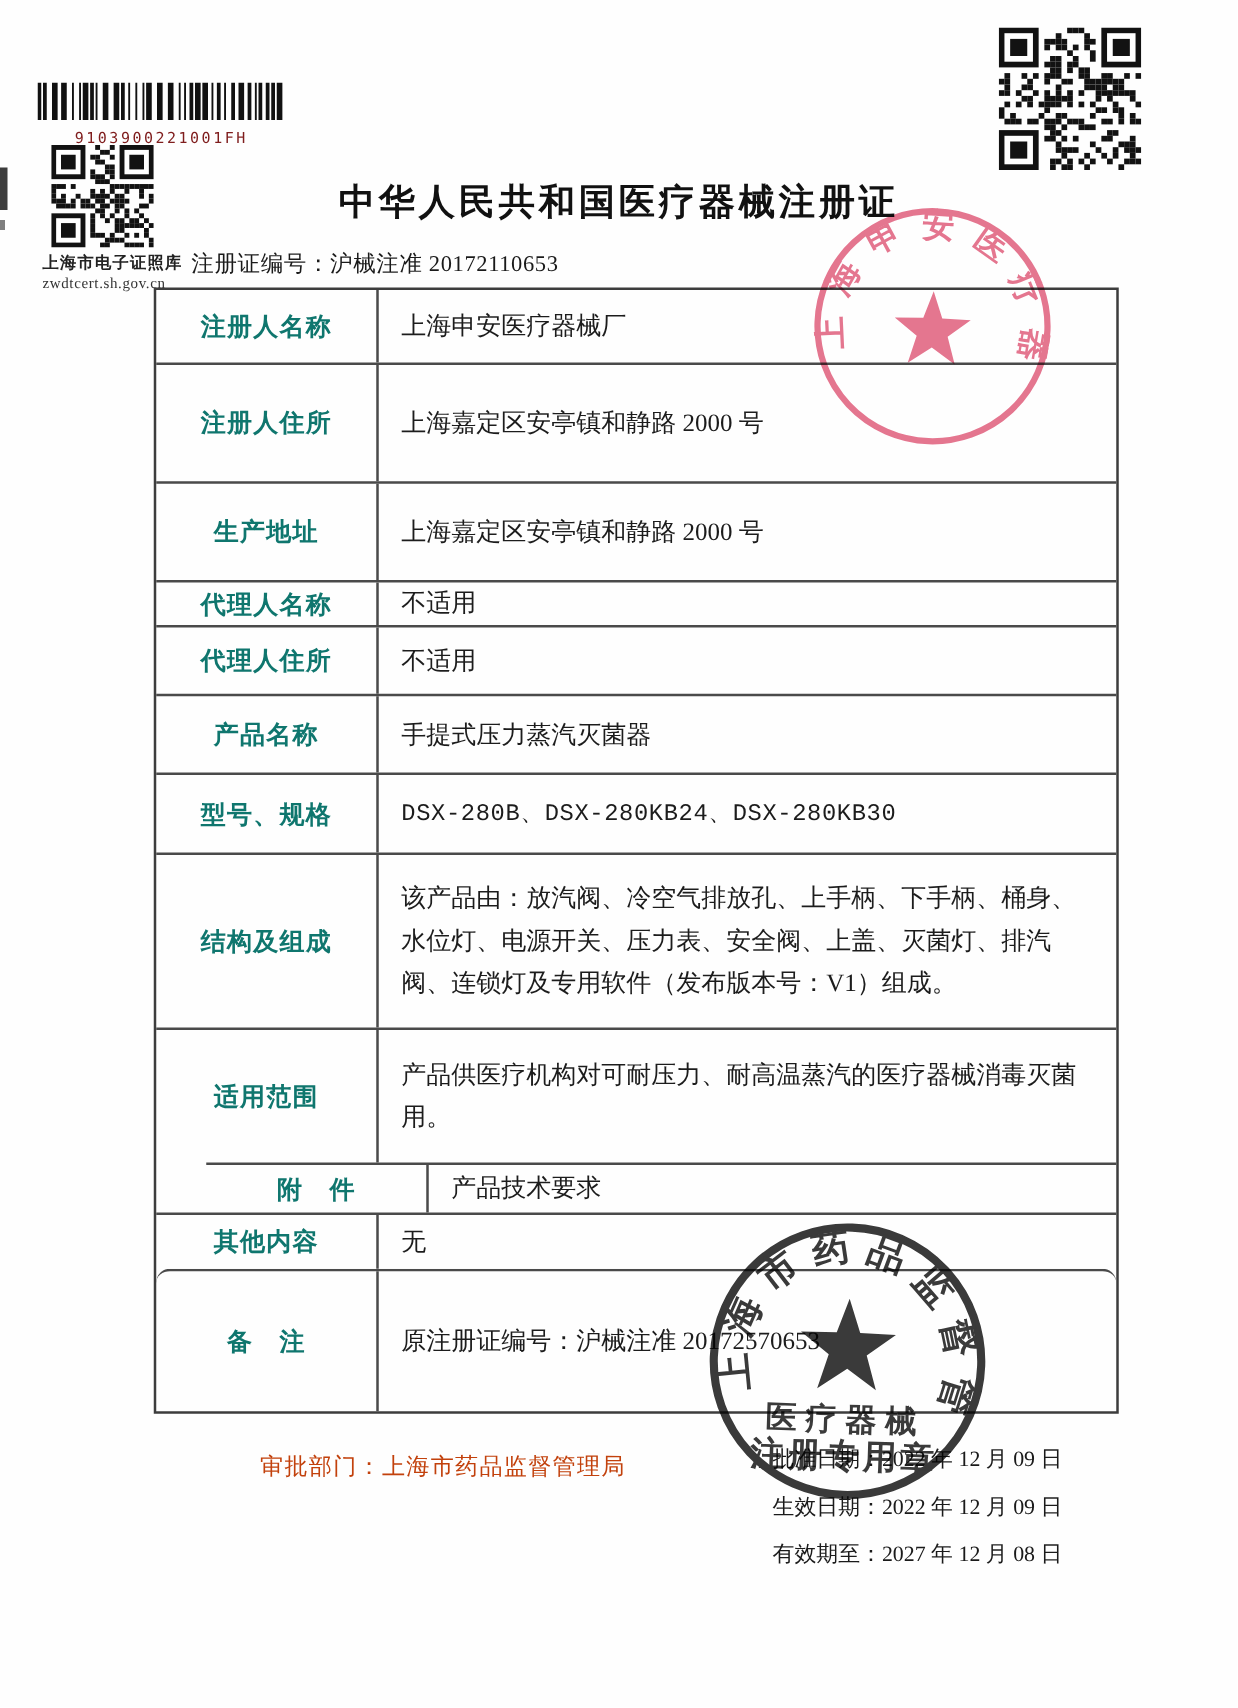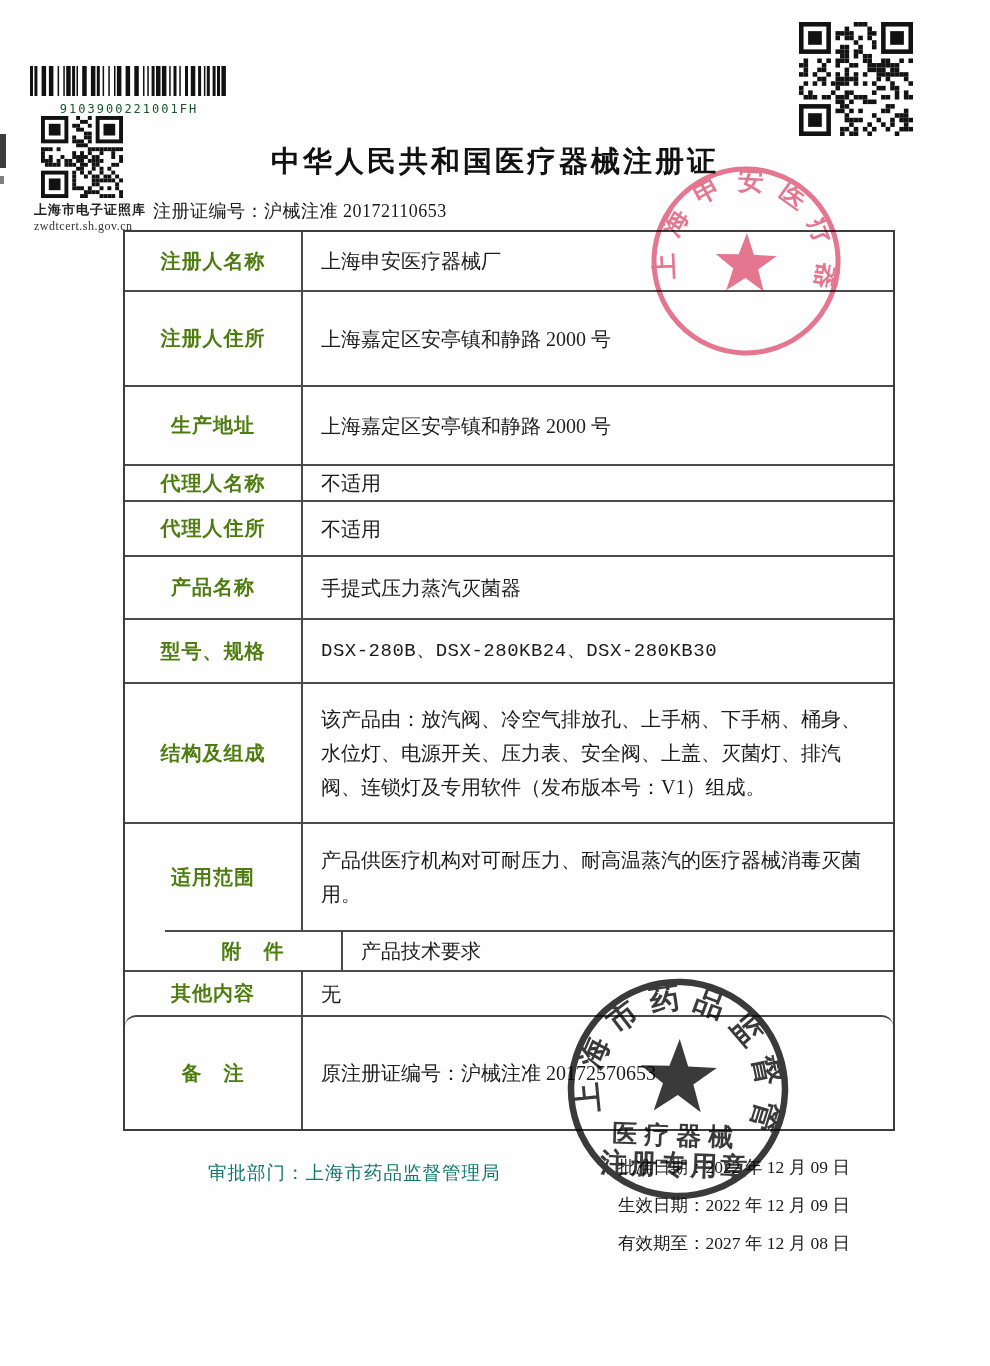--- a/index.html
+++ b/index.html
@@ -6,59 +6,59 @@
   body{
     width:990px;height:1366px;background:#ffffff;overflow:hidden;
     font-family:"Liberation Serif","DejaVu Serif",serif;color:#1c1c1c;
     position:relative;
   }
   .page{position:absolute;inset:0;background:#fefefe;}
   
   .barcode-wrap{position:absolute;left:30px;top:66px;width:198px;}
   .barcode-num{width:198px;text-align:center;margin-top:2px;
     font-family:"DejaVu Sans Mono","Liberation Mono",monospace;
-    font-size:12px;letter-spacing:2px;color:#14532d;}
+    font-size:12px;letter-spacing:2px;color:#7f1d1d;}
   .qr-left{position:absolute;left:41px;top:116px;}
   .org-name{position:absolute;left:34px;top:201px;font-family:"Liberation Sans","DejaVu Sans",sans-serif;
     font-size:13px;font-weight:bold;color:#222;letter-spacing:1px;}
   .org-url{position:absolute;left:34px;top:219px;font-family:"Liberation Serif",serif;
     font-size:12px;color:#333;letter-spacing:.5px;}
   .qr-right{position:absolute;left:799px;top:22px;}
   
   .doc-title{position:absolute;left:0;top:142px;width:990px;text-align:center;
     font-family:Liberation Serif, serif;
     font-size:29px;font-weight:bold;letter-spacing:3px;color:#111;}
   .reg-line{position:absolute;left:153px;top:199px;font-size:18px;color:#1a1a1a;letter-spacing:.5px;}
   
   .cert-table{position:absolute;left:123px;top:230px;width:772px;
     border:2px solid #3d3d3d;box-sizing:border-box;background:transparent;}
   .row{display:flex;box-sizing:border-box;border-top:2px solid #4a4a4a;}
   .row:first-child{border-top:none;}
   .cell-label{width:178px;flex:0 0 178px;display:flex;align-items:center;justify-content:center;
     border-right:2px solid #4a4a4a;box-sizing:border-box;
     font-family:"Liberation Sans","DejaVu Sans",sans-serif;
-    font-size:20px;font-weight:bold;color:#4d7c0f;letter-spacing:1px;text-align:center;}
+    font-size:20px;font-weight:bold;color:#0f766e;letter-spacing:1px;text-align:center;}
   .cell-value{flex:1;display:flex;align-items:center;box-sizing:border-box;
     padding:6px 22px 6px 18px;font-size:20px;color:#1c1c1c;line-height:1.7;}
   .row:nth-child(1){height:58px;}
   .row:nth-child(2){height:95px;}
   .row:nth-child(3){height:79px;}
   .row:nth-child(4){height:36px;}
   .row:nth-child(5){height:55px;}
   .row:nth-child(6){height:63px;}
   .row:nth-child(7){height:64px;}
   .row:nth-child(8){height:140px;}
   .row:nth-child(9){height:108px;}
   .row:nth-child(10){height:40px;margin-left:40px;}
   .row:nth-child(11){height:45px;}
   .row:nth-child(12){height:114px;border-radius:11px;}
   .row:nth-child(7) .cell-value{
     font-family:"Liberation Mono","DejaVu Sans Mono",monospace;font-size:19px;letter-spacing:.5px;}
   
-  .approval-line{position:absolute;left:208px;top:1160px;font-size:18.5px;color:#0f766e;letter-spacing:1px;}
+  .approval-line{position:absolute;left:208px;top:1160px;font-size:18.5px;color:#c2410c;letter-spacing:1px;}
   .dates-block{position:absolute;left:618px;top:1148px;font-size:17.5px;color:#1a1a1a;line-height:38px;white-space:nowrap;}
   
   .stamp{position:absolute;mix-blend-mode:multiply;pointer-events:none;}
   .stamp-red{left:646px;top:161px;opacity:.82;transform:rotate(2deg);}
   .stamp-black{left:561px;top:972px;opacity:.9;transform:rotate(2deg);}
   .edge-mark{position:absolute;left:0;top:134px;width:6px;height:34px;background:#1b1b1b;opacity:.85;}
   .edge-dot{position:absolute;left:0;top:176px;width:4px;height:8px;background:#2a2a2a;opacity:.6;}
 </style>
 </head>
 <body>

